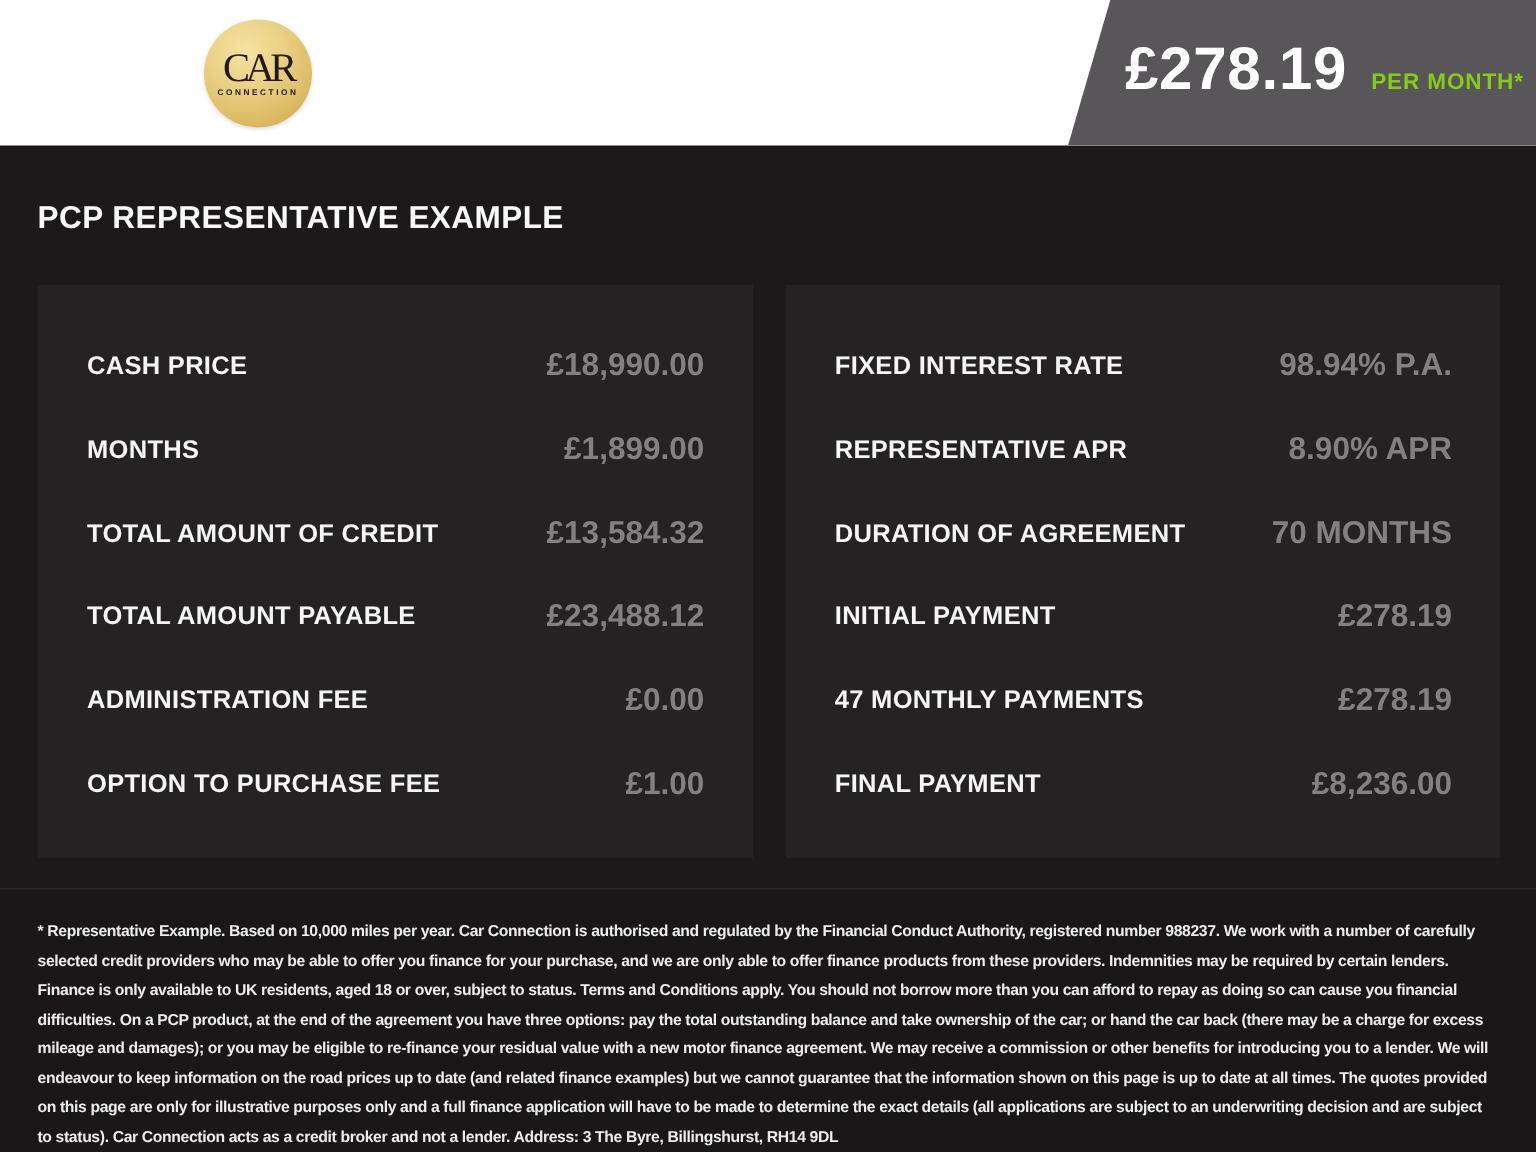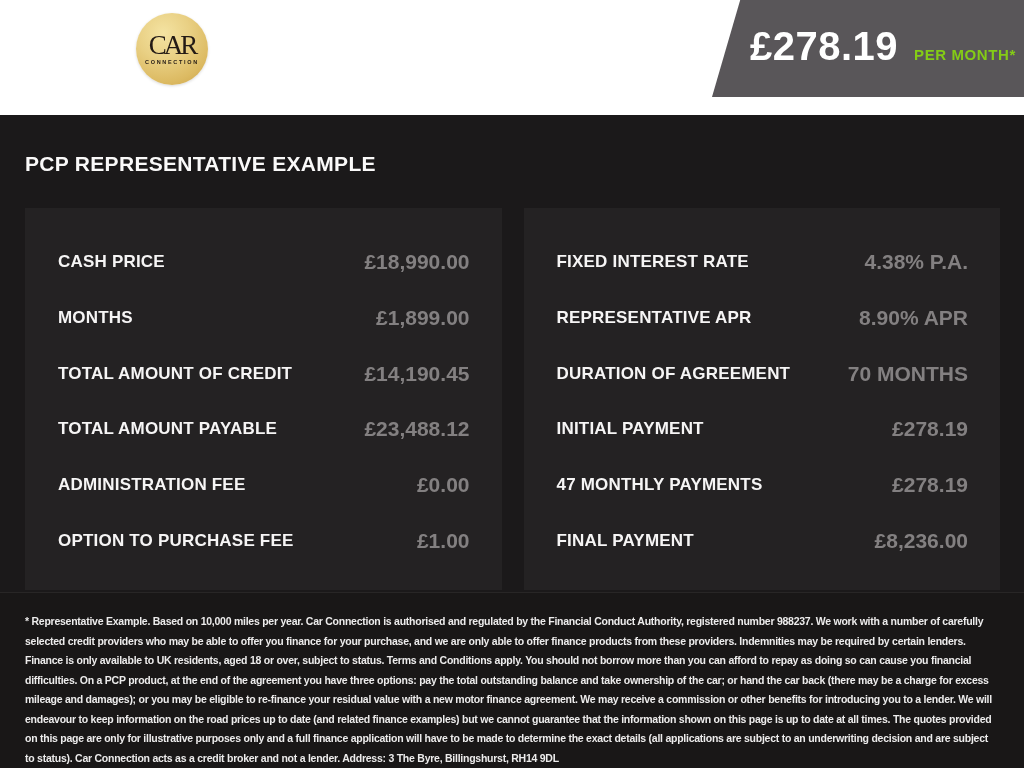--- a/index.html
+++ b/index.html
@@ -2,21 +2,21 @@
 <html><head>
 <meta charset="utf-8">
 <style>
   html,body{margin:0;padding:0;}
   body{
     width:1024px;height:768px;overflow:hidden;position:relative;
     background:#1b191a;
     font-family:"Liberation Sans",sans-serif;
   }
   
-  .banner{position:relative;width:1024px;height:115px;background:#ffffff;}
+  .banner{position:relative;width:1024px;height:97px;background:#ffffff;}
   .logo{
     position:absolute;left:136px;top:13px;width:72px;height:72px;border-radius:50%;
     background:radial-gradient(circle at 38% 28%, #f4e3a2 0%, #e9d084 38%, #dcba62 72%, #c99f45 100%);
     display:flex;flex-direction:column;align-items:center;justify-content:center;
     box-shadow:0 1px 3px rgba(0,0,0,0.15);
   }
   .logo-car{
     font-family:"Liberation Serif",serif;font-size:27px;line-height:23px;
     letter-spacing:-3px;color:#231a15;font-weight:400;
   }
@@ -80,40 +80,40 @@
     <div class="frow">
       <span class="frow-label">CASH PRICE</span>
       <span class="frow-value">£18,990.00</span>
     </div>
     <div class="frow">
       <span class="frow-label">MONTHS</span>
       <span class="frow-value">£1,899.00</span>
     </div>
     <div class="frow">
       <span class="frow-label">TOTAL AMOUNT OF CREDIT</span>
-      <span class="frow-value">£14,190.45</span>
+      <span class="frow-value">£13,584.32</span>
     </div>
     <div class="frow">
       <span class="frow-label">TOTAL AMOUNT PAYABLE</span>
       <span class="frow-value">£23,488.12</span>
     </div>
     <div class="frow">
       <span class="frow-label">ADMINISTRATION FEE</span>
       <span class="frow-value">£0.00</span>
     </div>
     <div class="frow">
       <span class="frow-label">OPTION TO PURCHASE FEE</span>
       <span class="frow-value">£1.00</span>
     </div>
   </div>
 
   <div class="panel">
     <div class="frow">
       <span class="frow-label">FIXED INTEREST RATE</span>
-      <span class="frow-value">4.38% P.A.</span>
+      <span class="frow-value">98.94% P.A.</span>
     </div>
     <div class="frow">
       <span class="frow-label">REPRESENTATIVE APR</span>
       <span class="frow-value">8.90% APR</span>
     </div>
     <div class="frow">
       <span class="frow-label">DURATION OF AGREEMENT</span>
       <span class="frow-value">70 MONTHS</span>
     </div>
     <div class="frow">

